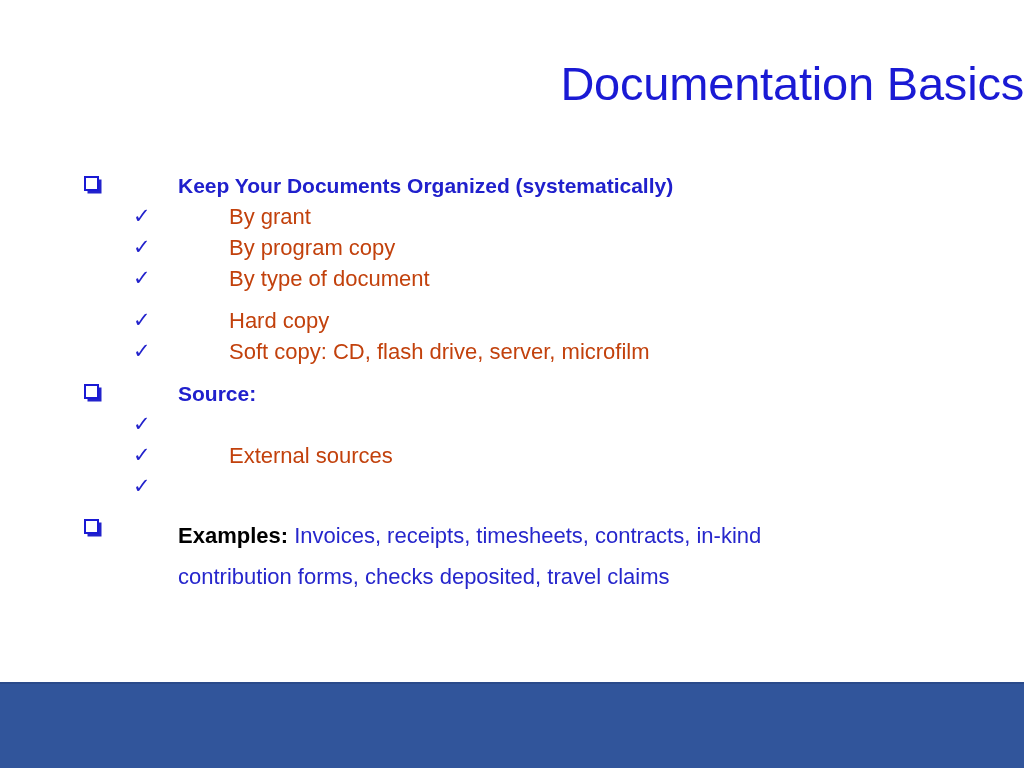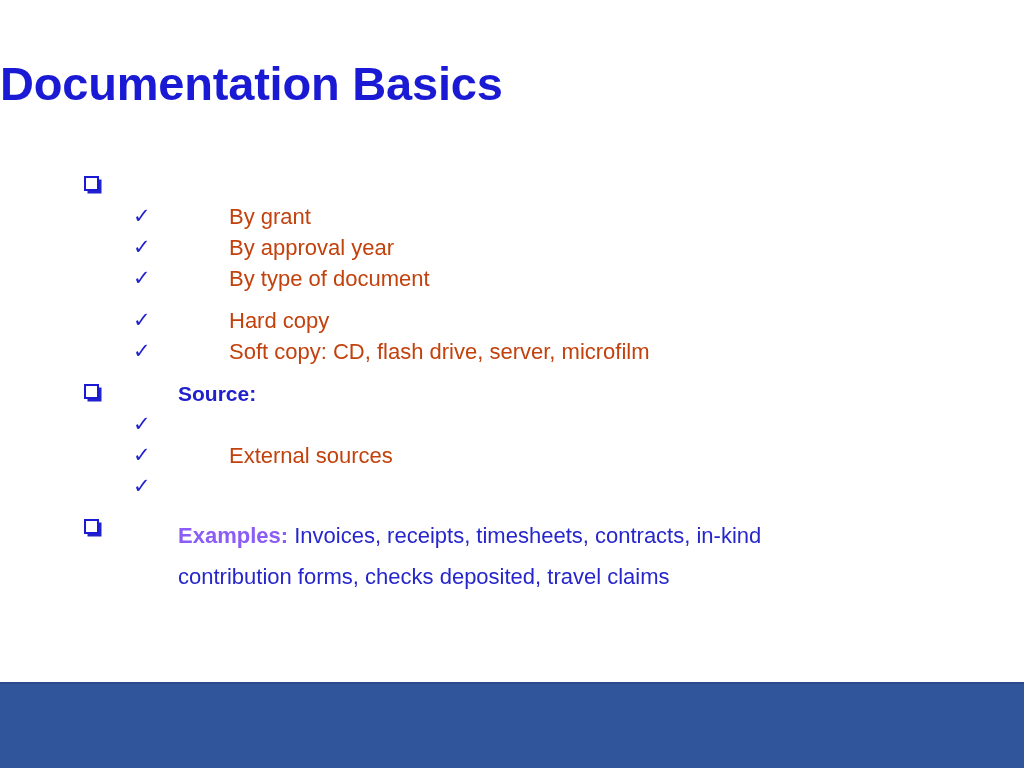--- a/index.html
+++ b/index.html
@@ -19,23 +19,23 @@
     background: #ffffff;
     overflow: hidden;
   }
 
   
   #title {
     position: absolute;
     left: 0;
     top: 58px;
     width: 1024px;
-    text-align: left;
+    text-align: right;
     font-size: 47px;
-    font-weight: bold;
+    font-weight: normal;
     color: #1a1ad4;
     letter-spacing: -0.2px;
     line-height: 52px;
     white-space: nowrap;
   }
 
   
   #content {
     position: absolute;
     left: 0;
@@ -108,21 +108,21 @@
     position: absolute;
     left: 178px;
     top: 0;
     width: 700px;
     font-size: 22px;
     color: #2626cc;
     line-height: 41px;
   }
   .ex-text b {
     font-weight: bold;
-    color: #8b5cf6;
+    color: #000000;
   }
 
   
   #bottom-band {
     position: absolute;
     left: 0;
     top: 682px;
     width: 1024px;
     height: 86px;
     background: #31559b;
@@ -135,28 +135,29 @@
 
 <div id="slide">
 
   <div id="title">Documentation Basics</div>
 
   <div id="content">
 
     <div class="group">
       <div class="head-row">
         <span class="sq-bullet"></span>
+        <span class="head-text">Keep Your Documents Organized (systematically)</span>
       </div>
       <div class="sub-row">
         <span class="check">✓</span>
         <span class="sub-text">By grant</span>
       </div>
       <div class="sub-row">
         <span class="check">✓</span>
-        <span class="sub-text">By approval year</span>
+        <span class="sub-text">By program copy</span>
       </div>
       <div class="sub-row">
         <span class="check">✓</span>
         <span class="sub-text">By type of document</span>
       </div>
     </div>
     <div class="gap-after-group"></div>
 
     <div class="group">
       <div class="sub-row">

